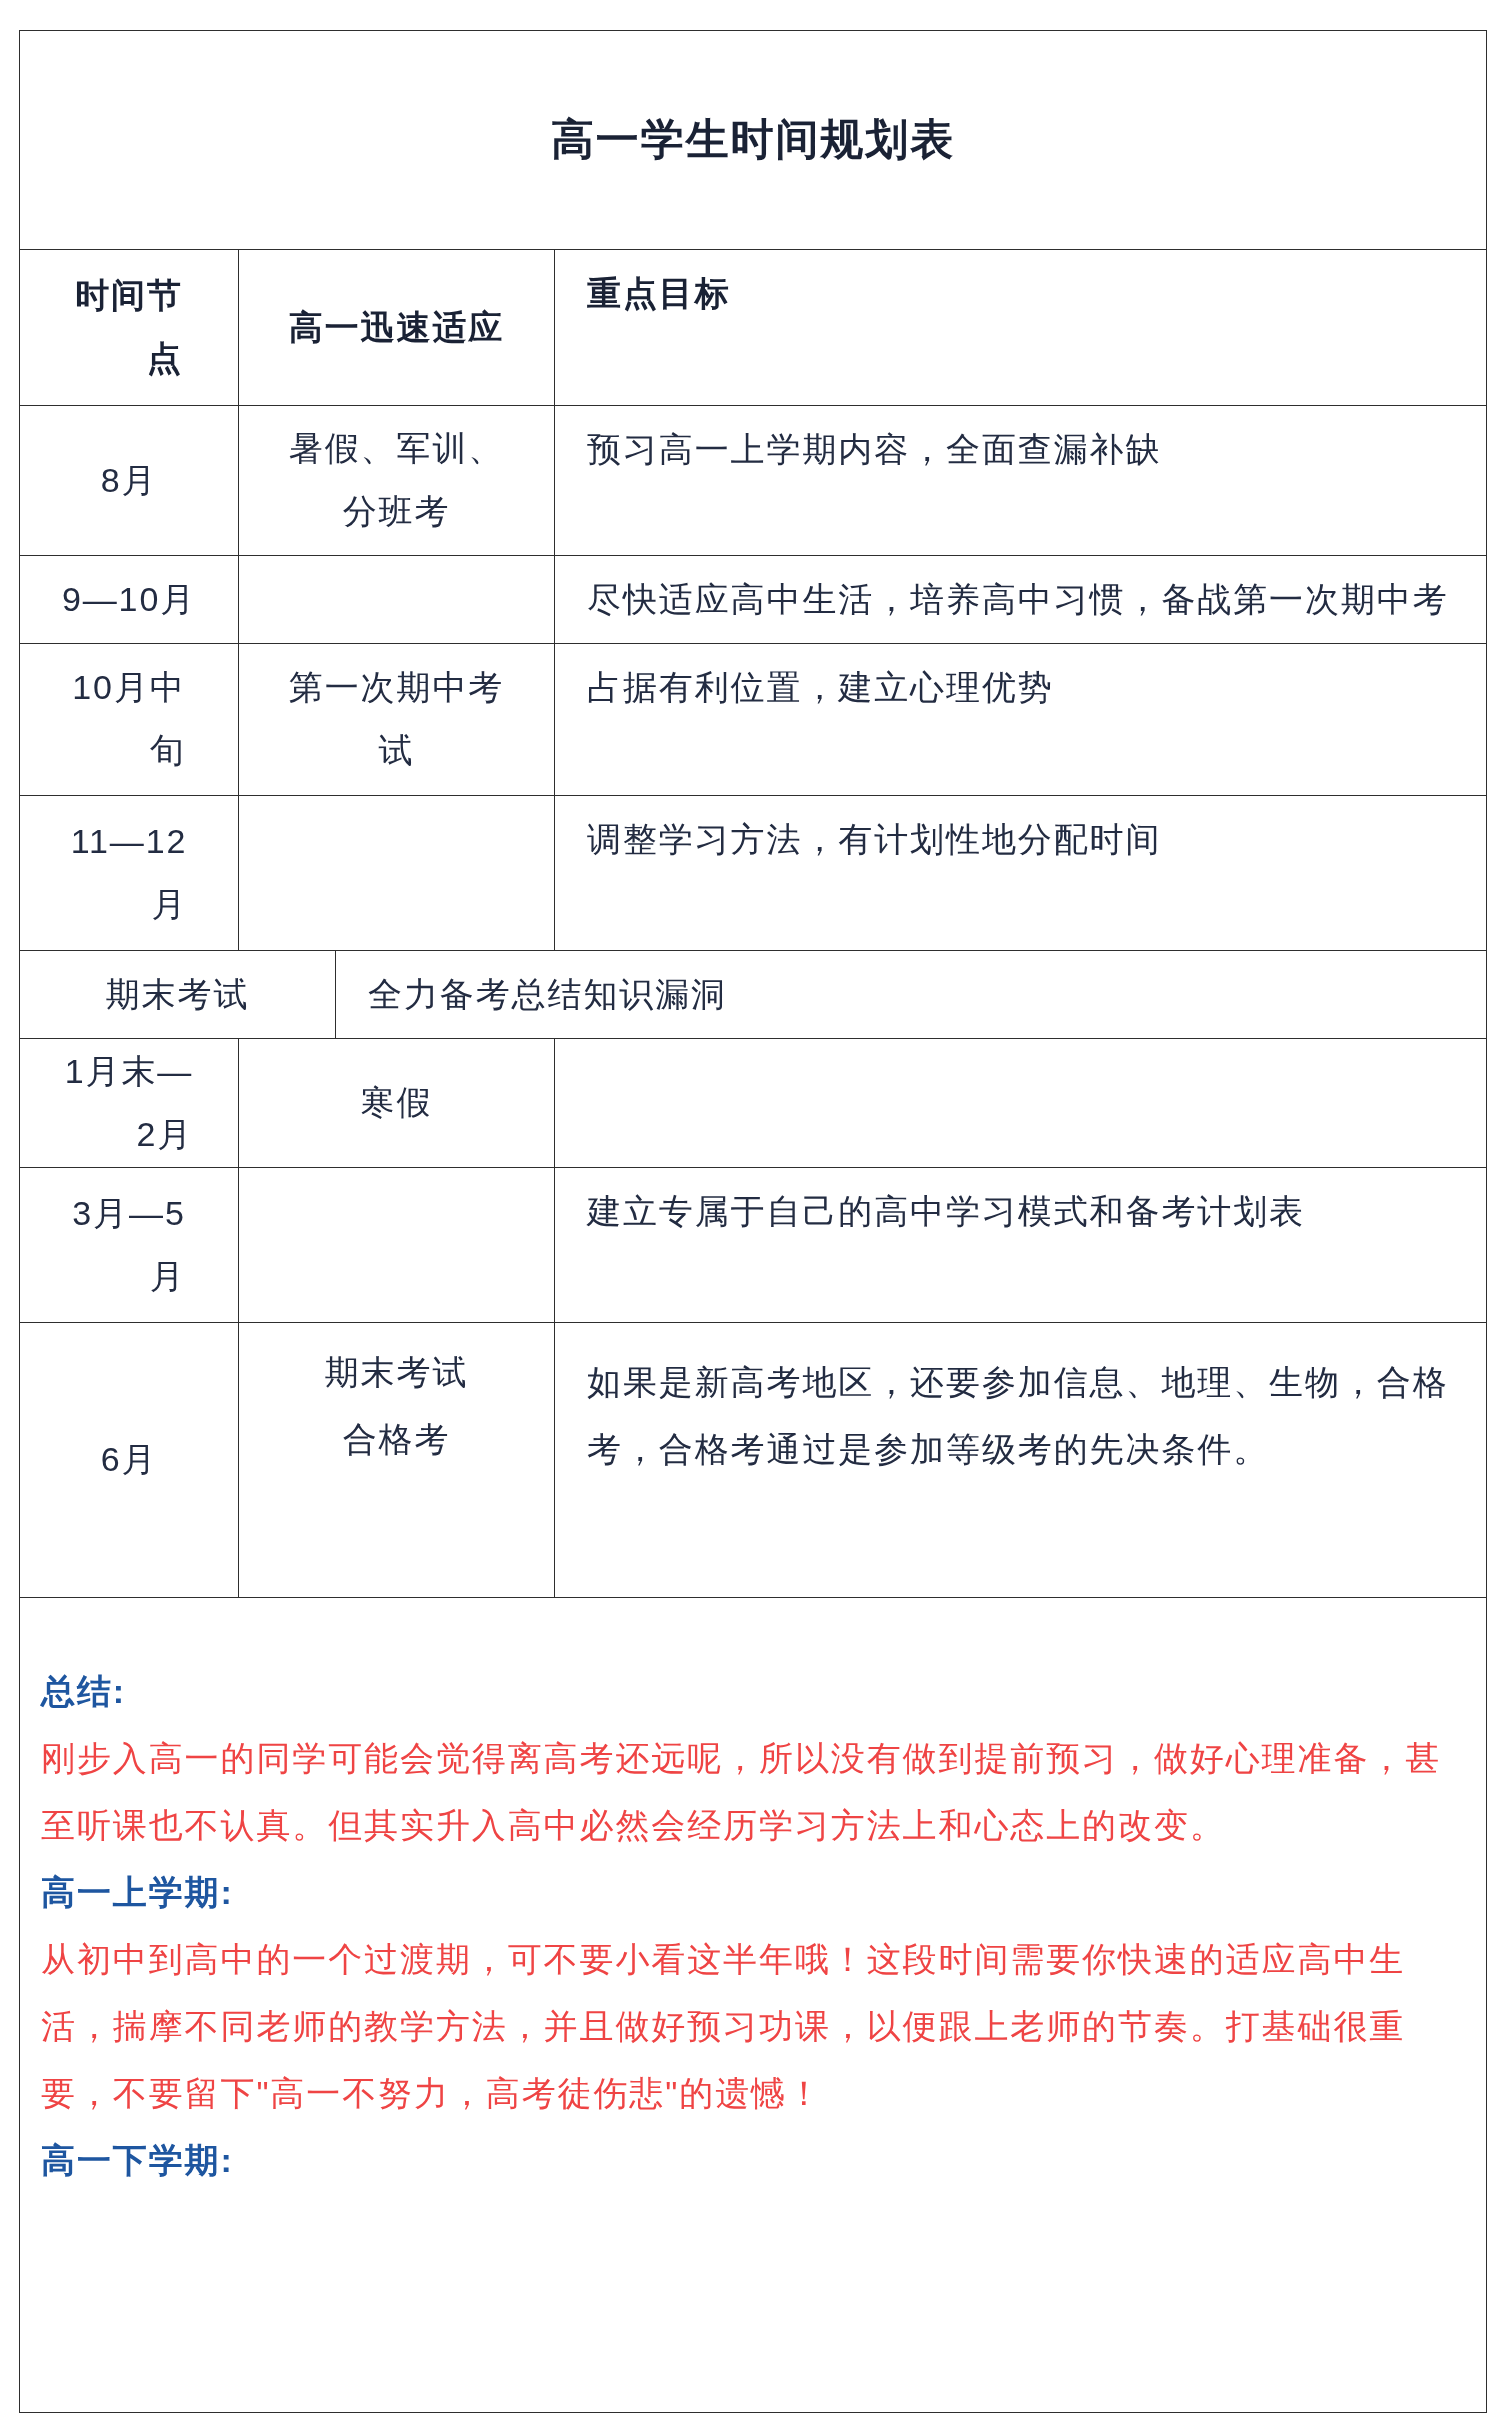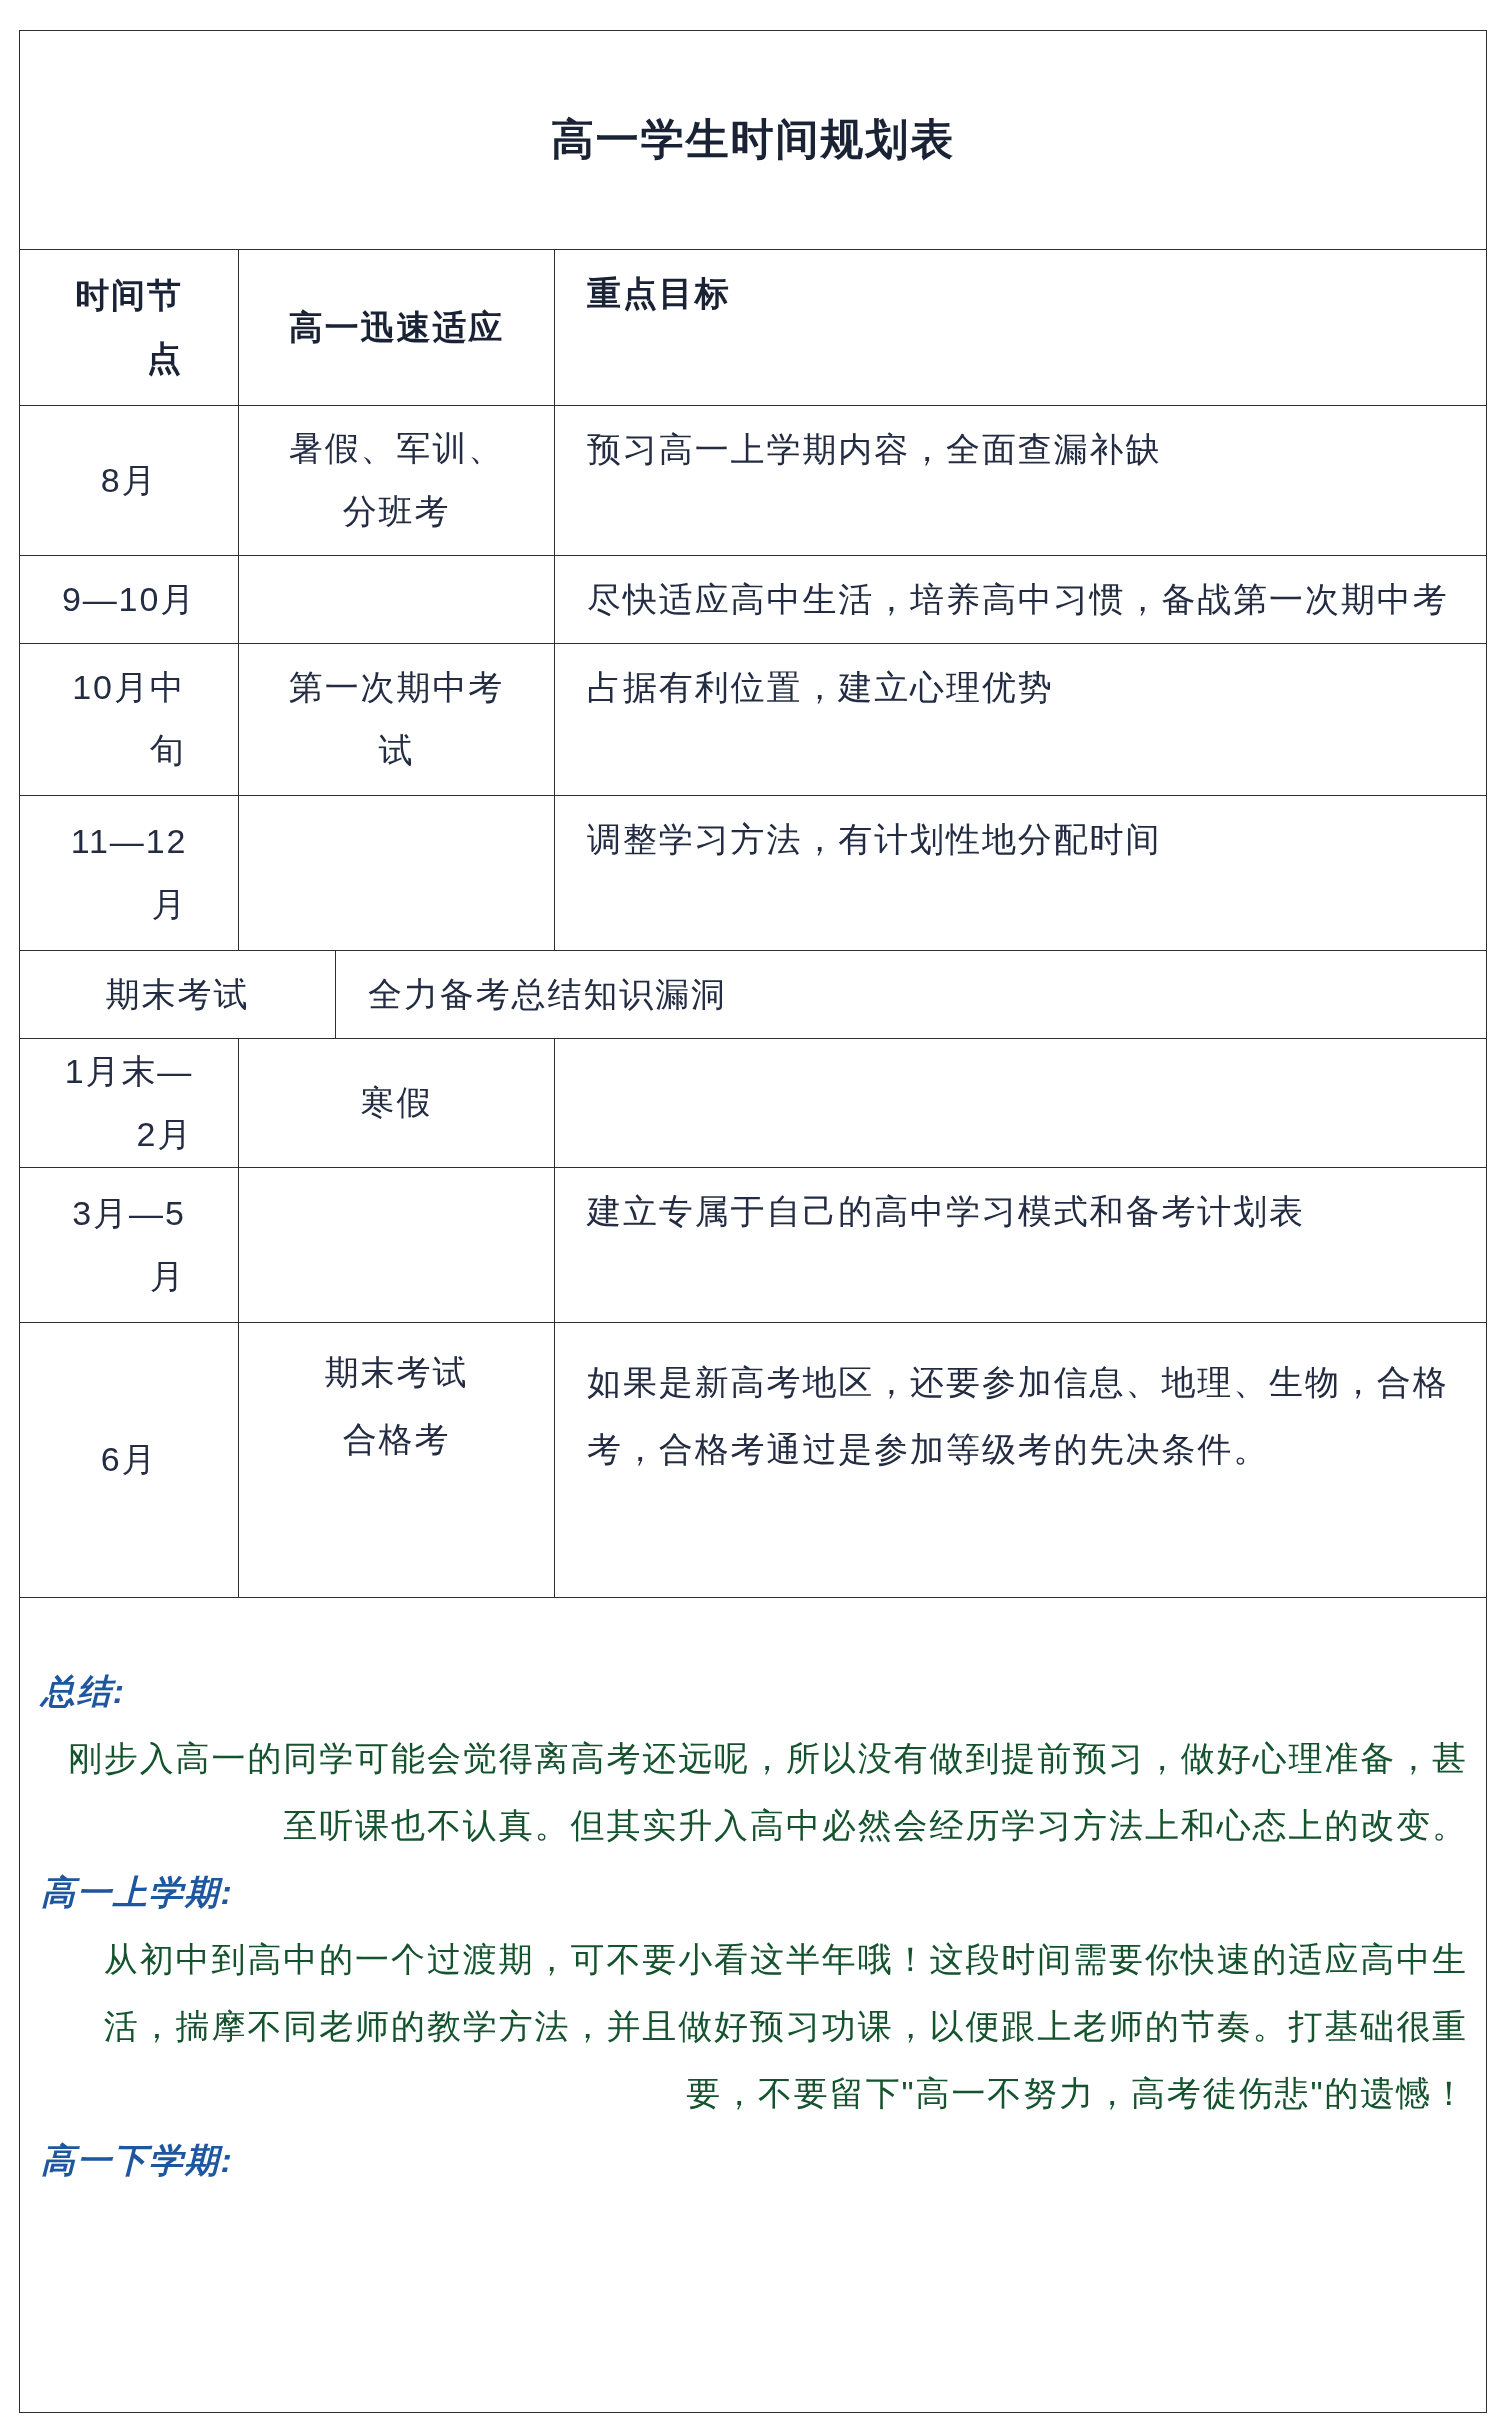--- a/index.html
+++ b/index.html
@@ -101,27 +101,25 @@
   .summary {
     box-sizing: border-box;
     padding: 60px 18px 0 21px;
     line-height: 67px;
   }
   .summary-heading {
     margin: 0;
     font-weight: 700;
     color: #1e56a0;
     font-size: 34px;
-    font-style: italic;
   }
   .summary-paragraph {
     margin: 0;
     white-space: pre-line;
-    color: #14532d;
-    text-align: right;
+    color: #ef4444;
   }
 </style>
 </head>
 <body>
 
 <div class="page">
   <div class="outer-box">
 
     <div class="title-cell">
       <span class="title-text">高一学生时间规划表</span>

